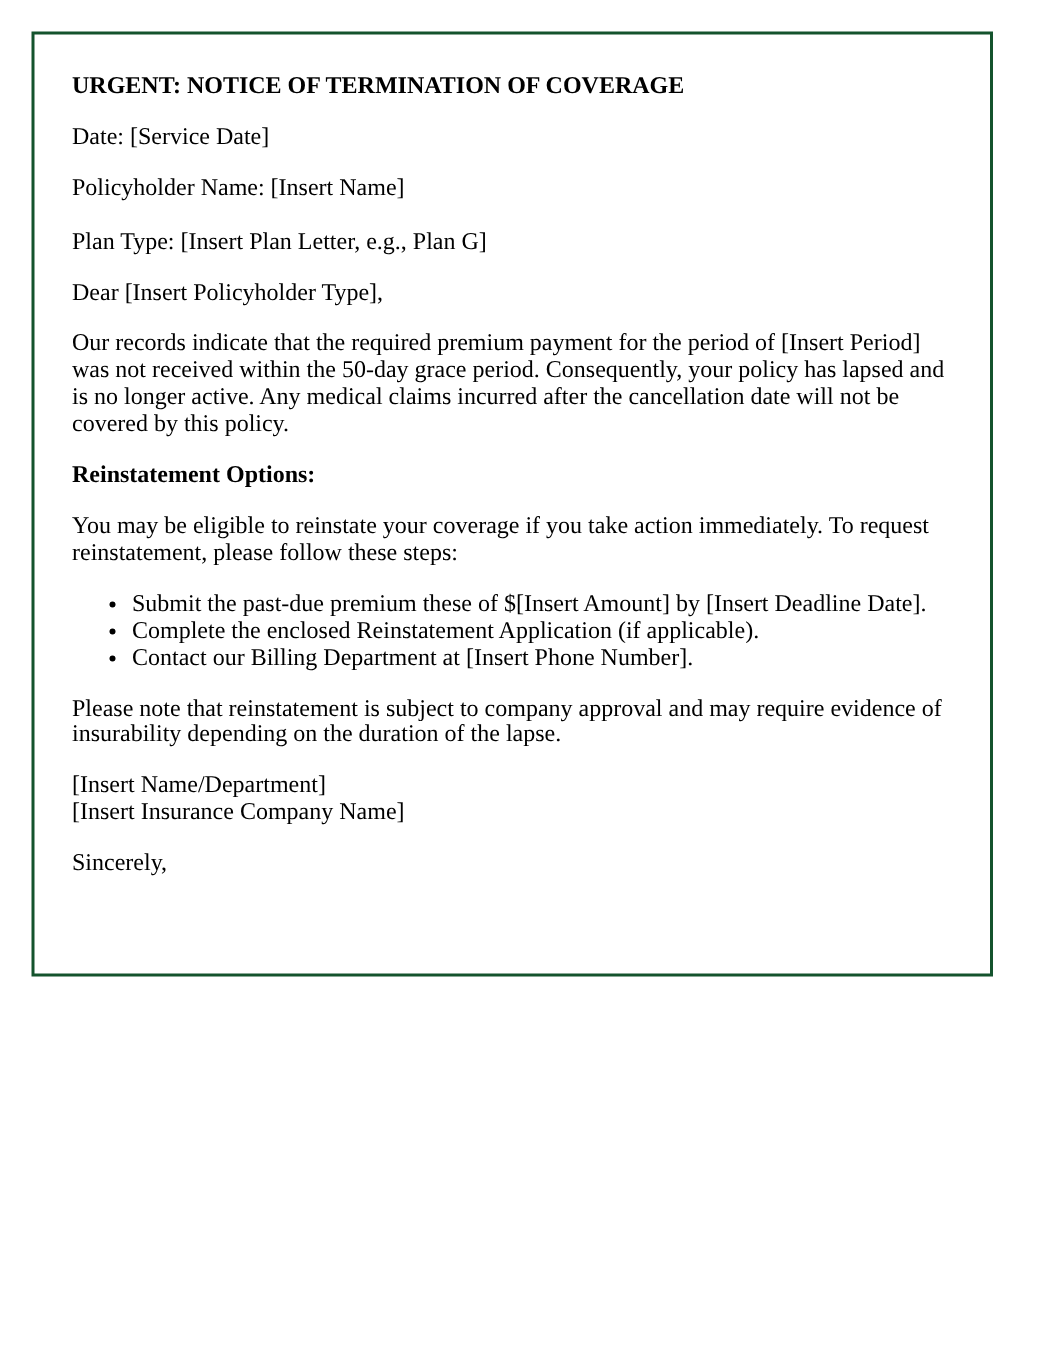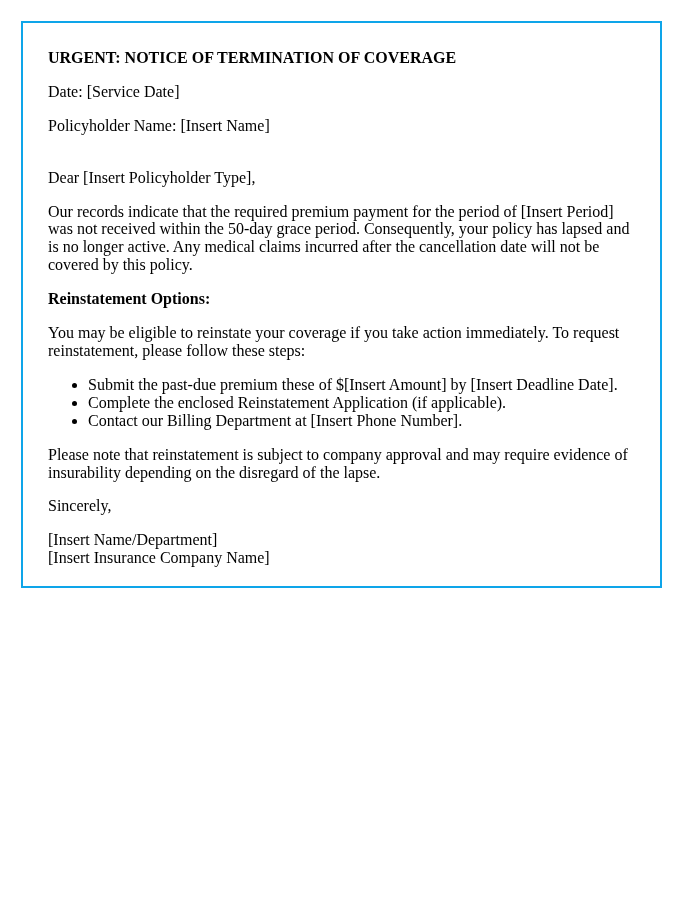--- a/index.html
+++ b/index.html
@@ -14,23 +14,23 @@
     font-family: "Liberation Serif", serif;
     font-size: 16px;
     color: #000000;
     line-height: 1.12;
   }
   .letter {
     position: absolute;
     left: 21px;
     top: 21px;
     width: 641px;
-    height: 567px;
+    height: 630px;
     box-sizing: border-box;
-    border: 2px solid #0ea5e9;
+    border: 2px solid #14532d;
     padding: 26px 29px 40px 25px;
     background: #ffffff;
     overflow: hidden;
   }
   .letter p {
     margin: 16px 0;
   }
   .letter p:first-child {
     margin-top: 0;
   }
@@ -49,37 +49,37 @@
 </style>
 </head>
 <body>
 
 <div class="letter">
 
   <p class="bold">URGENT: NOTICE OF TERMINATION OF COVERAGE</p>
 
   <p>Date: [Service Date]</p>
 
-  <p><span>Policyholder Name: [Insert Name]</span><br><br></p>
+  <p><span>Policyholder Name: [Insert Name]</span><br><br><span>Plan Type: [Insert Plan Letter, e.g., Plan G]</span></p>
 
   <p>Dear [Insert Policyholder Type],</p>
 
 
   <p>Our records indicate that the required premium payment for the period of [Insert Period] was not received within the 50-day grace period. Consequently, your policy has lapsed and is no longer active. Any medical claims incurred after the cancellation date will not be covered by this policy.</p>
 
   <p class="bold">Reinstatement Options:</p>
 
   <p>You may be eligible to reinstate your coverage if you take action immediately. To request reinstatement, please follow these steps:</p>
 
   <ul class="bullet-list">
     <li>Submit the past-due premium these of $[Insert Amount] by [Insert Deadline Date].</li>
     <li>Complete the enclosed Reinstatement Application (if applicable).</li>
     <li>Contact our Billing Department at [Insert Phone Number].</li>
   </ul>
 
-  <p>Please note that reinstatement is subject to company approval and may require evidence of insurability depending on the disregard of the lapse.</p>
+  <p>Please note that reinstatement is subject to company approval and may require evidence of insurability depending on the duration of the lapse.</p>
 
 
+  <p><span>[Insert Name/Department]</span><br><span>[Insert Insurance Company Name]</span></p>
+
   <p>Sincerely,</p>
-
-  <p><span>[Insert Name/Department]</span><br><span>[Insert Insurance Company Name]</span></p>
 
 </div>
 
 </body></html>

